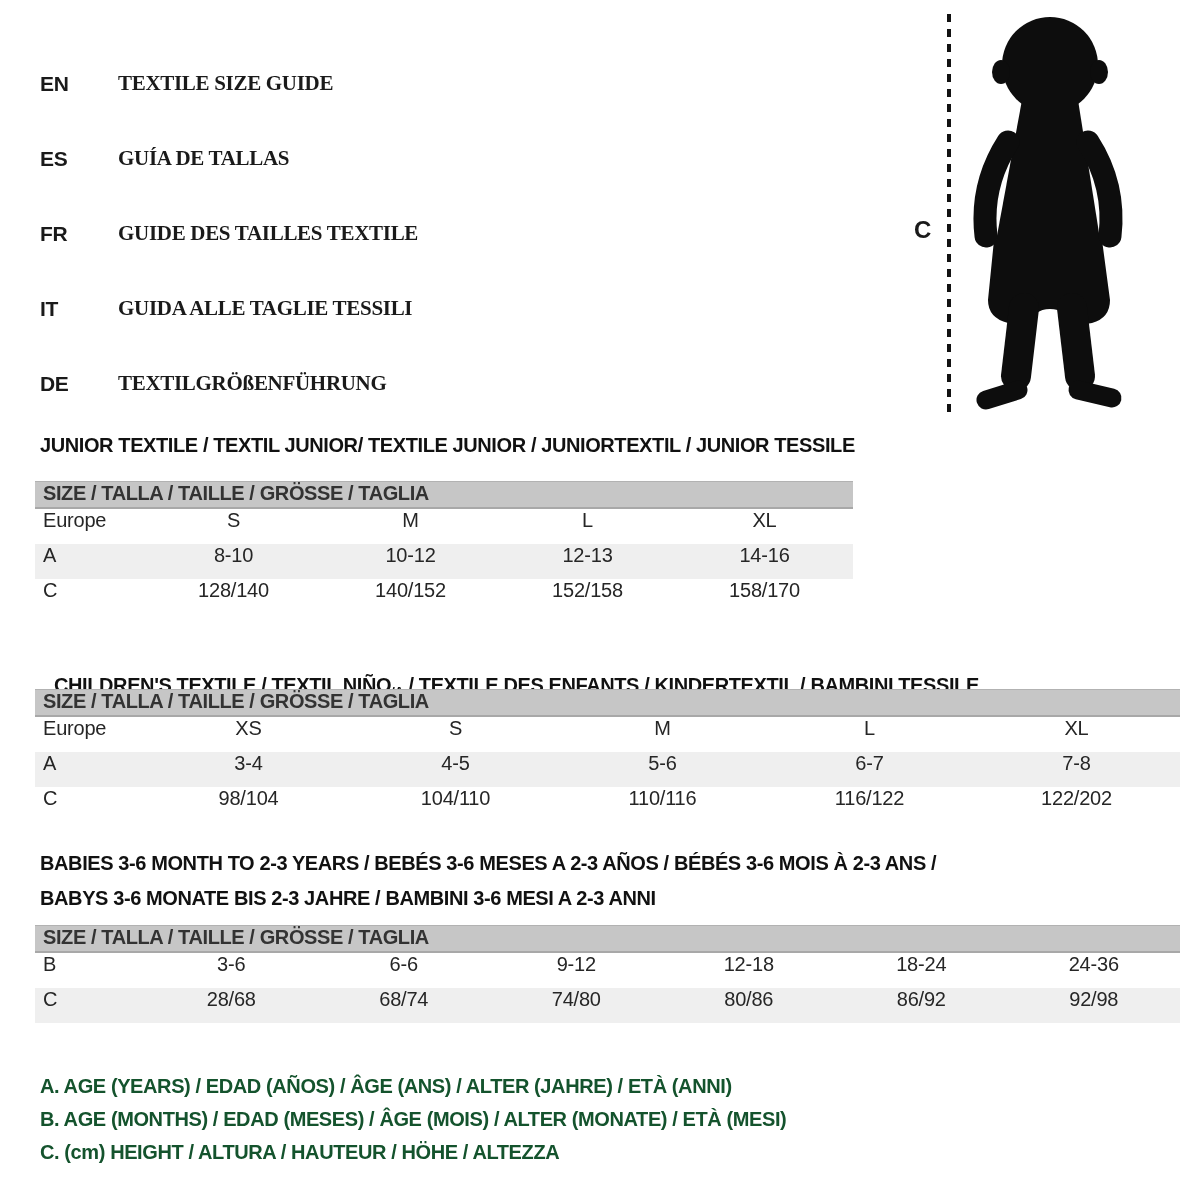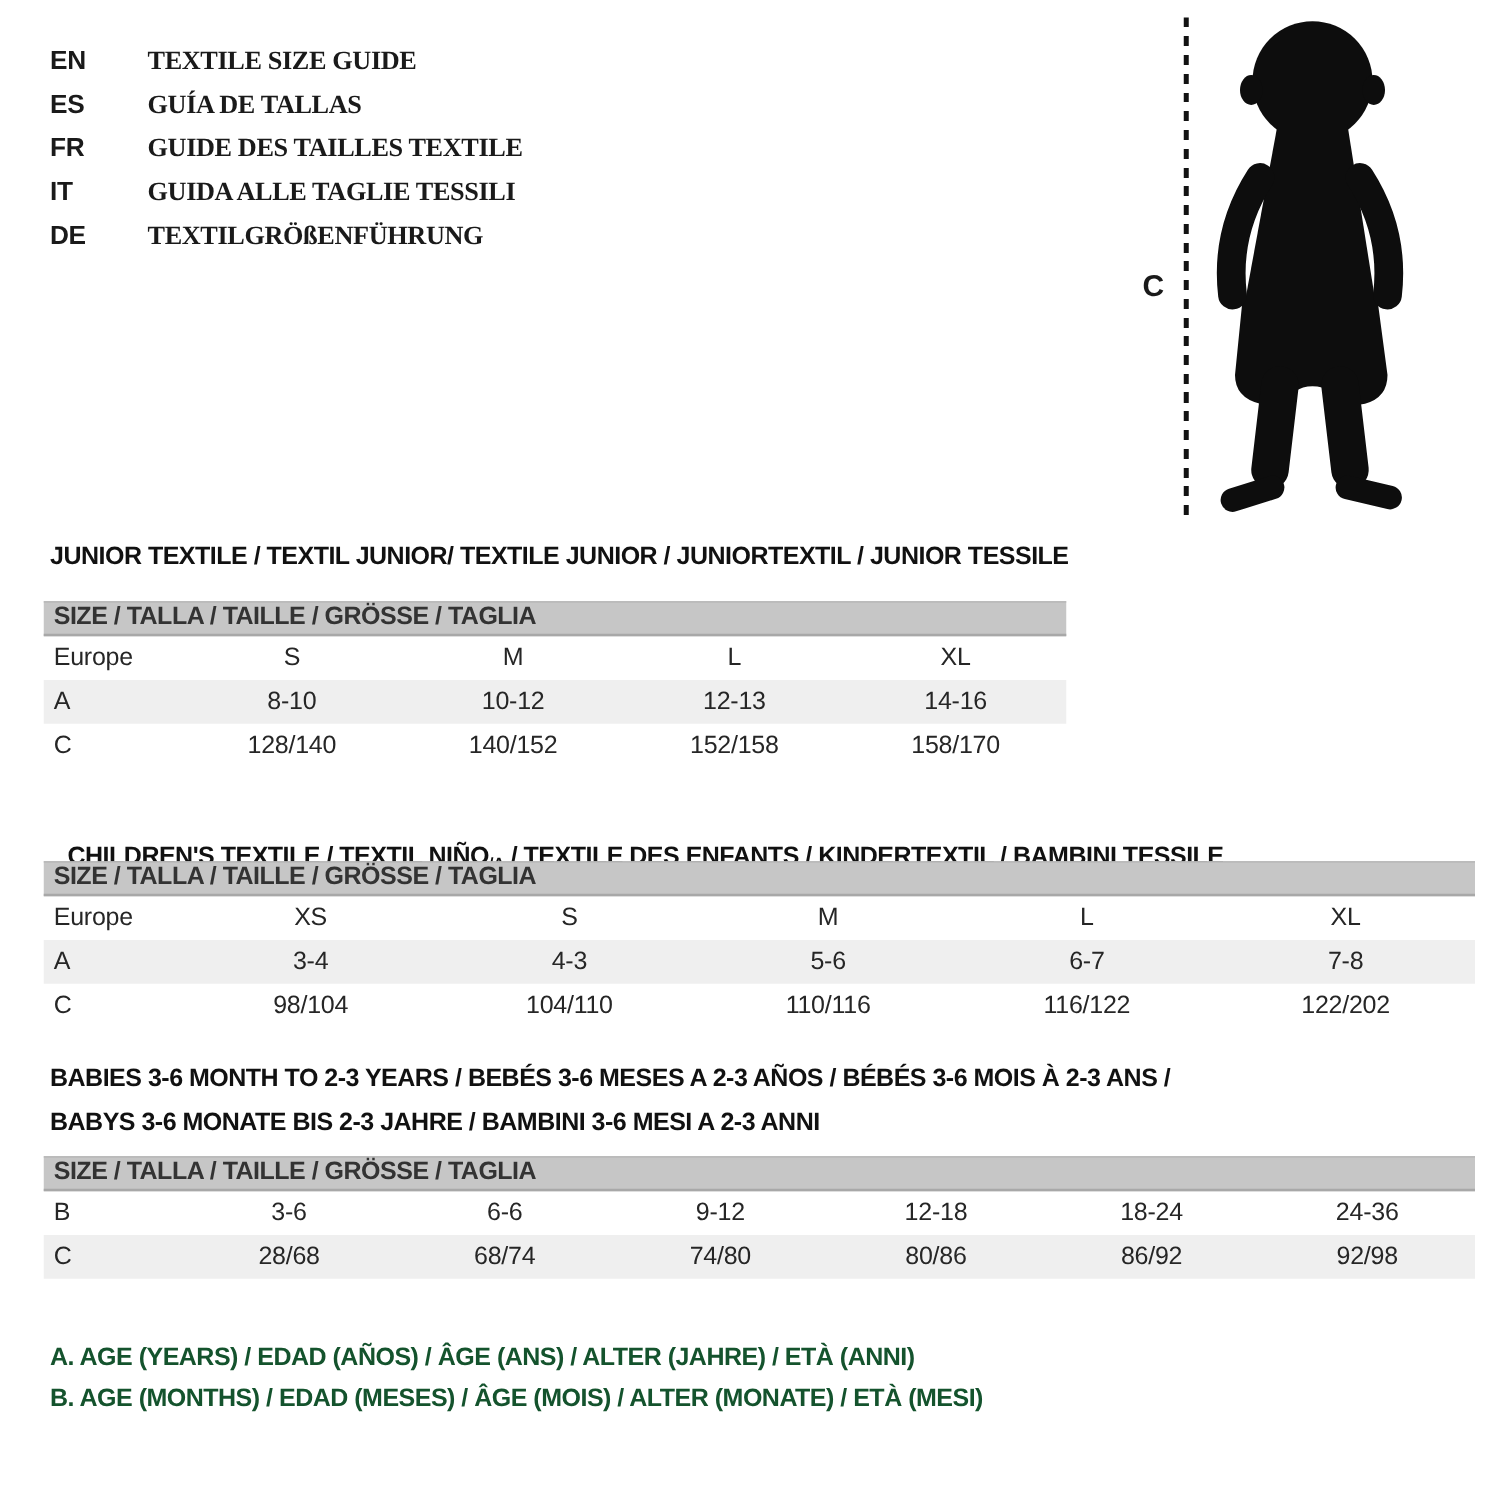--- a/index.html
+++ b/index.html
@@ -18,22 +18,23 @@
   }
 
   
   .langs {
     position: absolute;
     left: 40px;
     top: 26px;
   }
   .lang-row {
     display: flex;
-    align-items: flex-end;
+    align-items: center;
     height: 35px;
+    margin-top: 40px;
   }
   .lang-code {
     width: 78px;
     font-size: 21px;
     font-weight: 700;
     letter-spacing: -0.3px;
   }
   .lang-label {
     font-size: 21px;
     font-weight: 700;
@@ -106,21 +107,21 @@
   }
   .size-bar span {
     font-size: 20px;
     font-weight: 700;
     letter-spacing: -0.4px;
     color: #333333;
     white-space: nowrap;
   }
   .t-row {
     display: flex;
-    align-items: center;
+    align-items: flex-start;
     height: 35px;
     font-size: 20px;
     font-weight: 400;
     letter-spacing: -0.2px;
     color: #262626;
   }
   .t-row .lbl {
     width: 110px;
     padding-left: 8px;
     box-sizing: border-box;
@@ -236,21 +237,21 @@
       <span class="lbl">Europe</span>
       <span class="cell">XS</span>
       <span class="cell">S</span>
       <span class="cell">M</span>
       <span class="cell">L</span>
       <span class="cell">XL</span>
     </div>
     <div class="t-row shaded">
       <span class="lbl">A</span>
       <span class="cell">3-4</span>
-      <span class="cell">4-3</span>
+      <span class="cell">4-5</span>
       <span class="cell">5-6</span>
       <span class="cell">6-7</span>
       <span class="cell">7-8</span>
     </div>
     <div class="t-row">
       <span class="lbl">C</span>
       <span class="cell">98/104</span>
       <span class="cell">104/110</span>
       <span class="cell">110/116</span>
       <span class="cell">116/122</span>
@@ -283,15 +284,16 @@
       <span class="cell">74/80</span>
       <span class="cell">80/86</span>
       <span class="cell">86/92</span>
       <span class="cell">92/98</span>
     </div>
   </div>
 
   <div class="legend">
     <div class="legend-line">A. AGE (YEARS) / EDAD (AÑOS) / ÂGE (ANS) / ALTER (JAHRE) / ETÀ (ANNI)</div>
     <div class="legend-line">B. AGE (MONTHS) / EDAD (MESES) / ÂGE (MOIS) / ALTER (MONATE) / ETÀ (MESI)</div>
+    <div class="legend-line">C. (cm) HEIGHT / ALTURA / HAUTEUR / HÖHE / ALTEZZA</div>
   </div>
 
 </div>
 
 </body></html>

